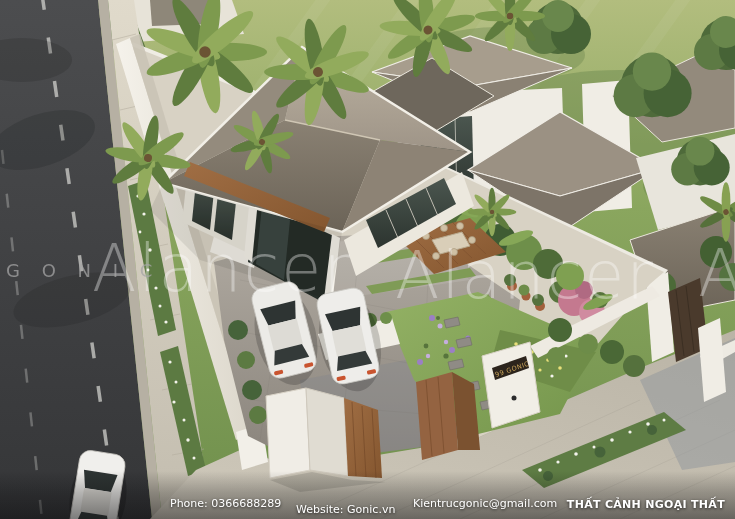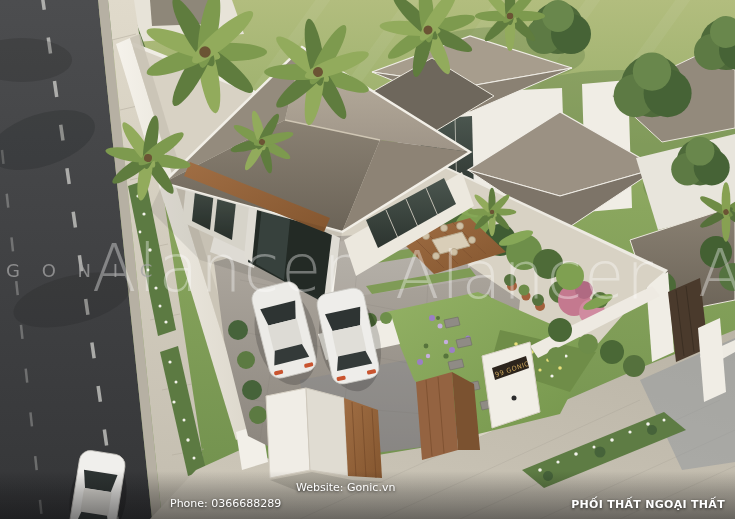--- a/index.html
+++ b/index.html
@@ -21,21 +21,21 @@
   .footer{position:absolute;left:0;right:0;bottom:0;height:48px;
       background:linear-gradient(to bottom, rgba(10,10,12,0) 0%, rgba(10,10,12,.26) 45%, rgba(10,10,12,.5) 100%);}
   .footer span{position:absolute;color:var(--footer_text);font-size:11px;
       text-shadow:0 1px 3px rgba(0,0,0,.75);white-space:nowrap;}
   .logo-wrap{position:absolute;left:10px;bottom:3px;width:110px;height:46px;}
   .logo-mark{position:absolute;left:0;bottom:2px;}
   .logo-tri{fill:var(--brand_red);}
   .brand{position:absolute;left:46px;bottom:5px;color:var(--brand_red);font-weight:700;
       font-size:14px;letter-spacing:1px;text-shadow:0 1px 2px rgba(0,0,0,.5);}
   .f-phone{left:170px;bottom:9px;}
-  .f-web{left:296px;bottom:25px;}
+  .f-web{left:296px;bottom:3px;}
   .f-email{left:413px;bottom:9px;}
   .f-caption{right:10px;bottom:8px;font-size:15px;font-weight:700;letter-spacing:.3px;}
 </style>
 </head>
 <body>
 
 <div class="stage">
 
 <svg width="735" height="519" viewBox="0 0 735 519">
   <defs>
@@ -589,16 +589,17 @@
 </svg>
 
 <div class="wm wm-1">Alancer</div>
 <div class="wm wm-2">Alancer</div>
 <div class="wm wm-3">Alancer</div>
 <div class="wm-small">G O N I C</div>
 
 <div class="footer">
   <span class="f-phone">Phone: 0366688289</span>
   <span class="f-web">Website: Gonic.vn</span>
-  <span class="f-caption">PHỐI THẤT NGOẠI THẤT</span>
+  <span class="f-email">Kientrucgonic@gmail.com</span>
+  <span class="f-caption">THẤT CẢNH NGOẠI THẤT</span>
 </div>
 
 </div>
 
 </body></html>

